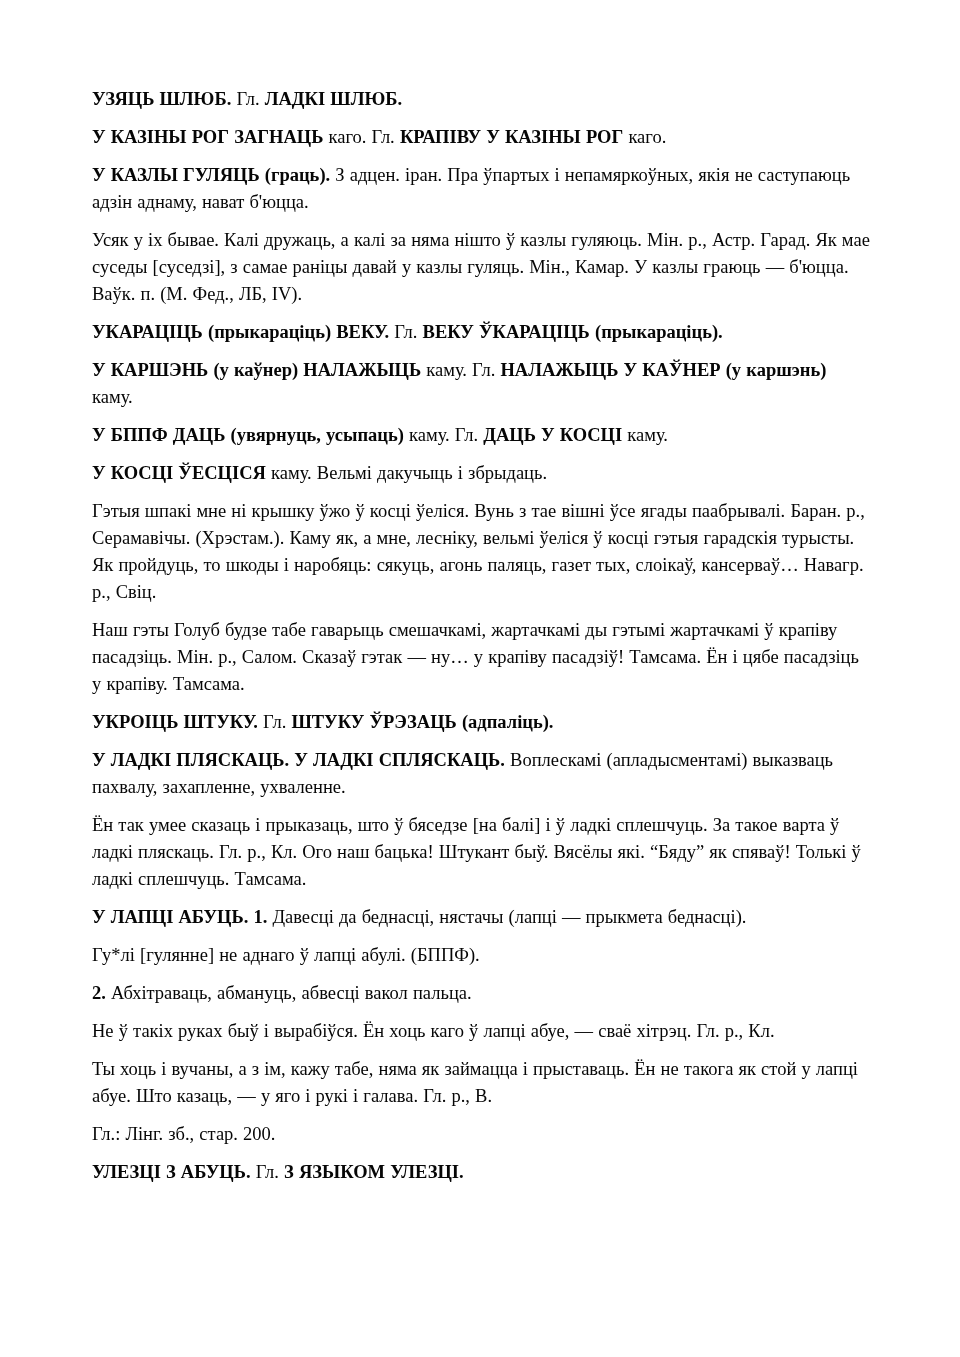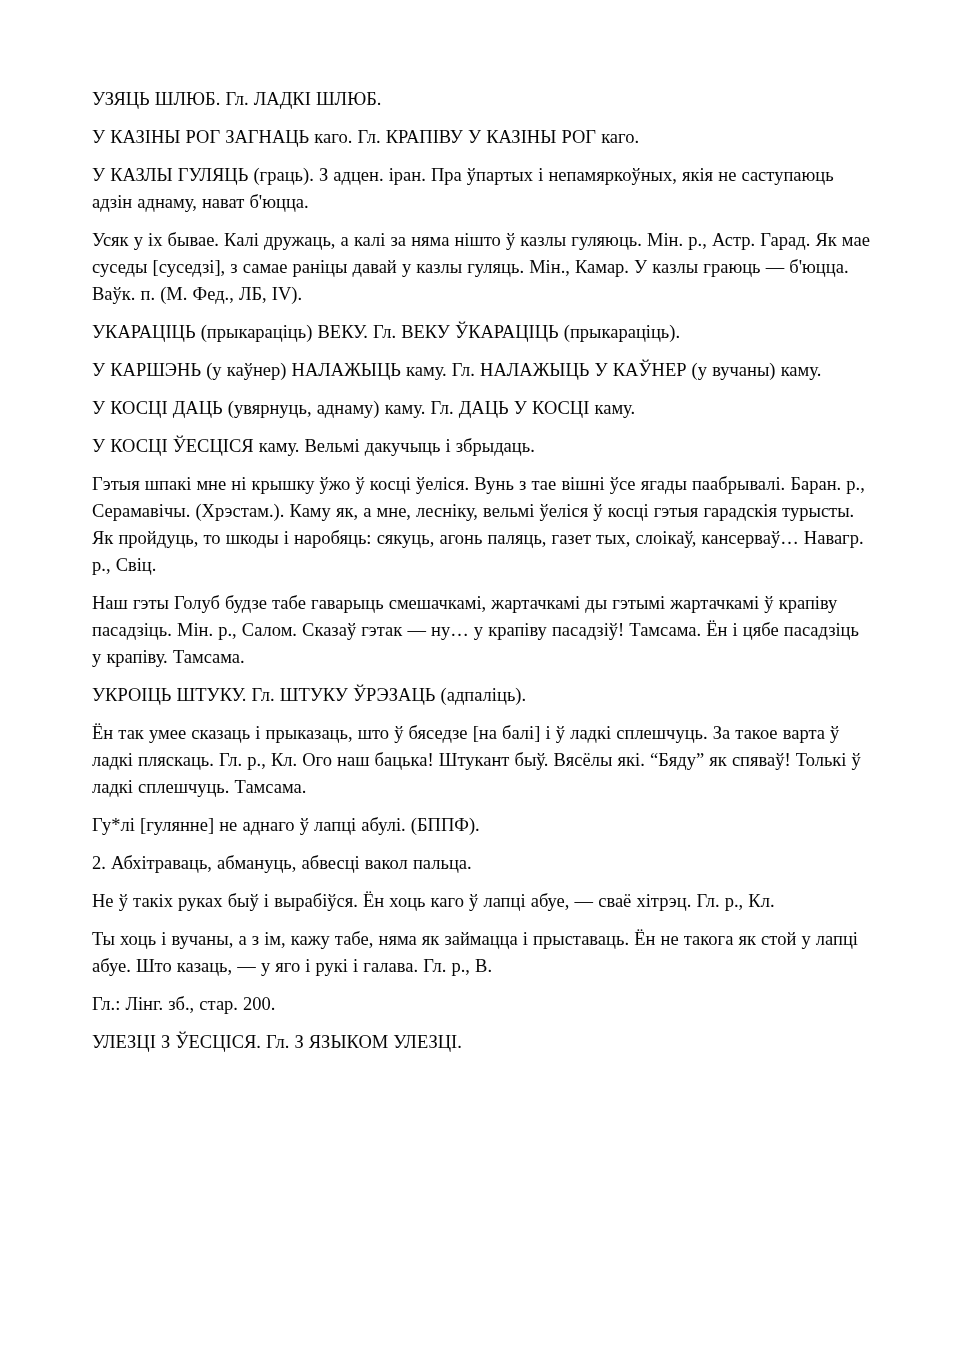--- a/index.html
+++ b/index.html
@@ -21,41 +21,43 @@
   }
   .para {
     margin: 0 0 11px 0;
     font-family: "Liberation Serif", "DejaVu Serif", serif;
     font-size: 18.5px;
     line-height: 27px;
     color: #060606;
     text-align: left;
     word-spacing: 0.5px;
   }
-  .run-bold   { font-weight: 400; }
+  .run-bold   { font-weight: 700; }
   .run-italic { }
   .run-normal { font-weight: 400; font-style: normal; }
 </style>
 </head>
 <body>
 
 <main class="page">
   <div class="text-block">
       <p class="para"><span class="run-bold">УЗЯЦЬ ШЛЮБ. </span><span class="run-italic">Гл. </span><span class="run-bold">ЛАДКІ ШЛЮБ.</span></p>
       <p class="para"><span class="run-bold">У КАЗІНЫ РОГ ЗАГНАЦЬ </span><span class="run-italic">каго. Гл. </span><span class="run-bold">КРАПІВУ У КАЗІНЫ РОГ </span><span class="run-italic">каго.</span></p>
       <p class="para"><span class="run-bold">У КАЗЛЫ ГУЛЯЦЬ (граць). </span><span class="run-italic">З адцен. іран. </span><span class="run-normal">Пра ўпартых і непамяркоўных, якія не саступаюць адзін аднаму, нават б'юцца.</span></p>
       <p class="para"><span class="run-normal">Усяк у іх бывае. Калі дружаць, а калі за няма нішто ў казлы гуляюць. </span><span class="run-italic">Мін. р., Астр. Гарад. </span><span class="run-normal">Як мае суседы [суседзі], з самае раніцы давай у казлы гуляць. </span><span class="run-italic">Мін., Камар. </span><span class="run-normal">У казлы граюць — б'юцца. </span><span class="run-italic">Ваўк. п. (М. Фед., ЛБ, IV).</span></p>
       <p class="para"><span class="run-bold">УКАРАЦІЦЬ (прыкараціць) ВЕКУ. </span><span class="run-italic">Гл. </span><span class="run-bold">ВЕКУ ЎКАРАЦІЦЬ (прыкараціць).</span></p>
-      <p class="para"><span class="run-bold">У КАРШЭНЬ (у каўнер) НАЛАЖЫЦЬ </span><span class="run-italic">каму. Гл. </span><span class="run-bold">НАЛАЖЫЦЬ У КАЎНЕР (у вучаны) </span><span class="run-italic">каму.</span></p>
-      <p class="para"><span class="run-bold">У КОСЦІ ДАЦЬ (увярнуць, аднаму) </span><span class="run-italic">каму. Гл. </span><span class="run-bold">ДАЦЬ У КОСЦІ </span><span class="run-italic">каму.</span></p>
+      <p class="para"><span class="run-bold">У КАРШЭНЬ (у каўнер) НАЛАЖЫЦЬ </span><span class="run-italic">каму. Гл. </span><span class="run-bold">НАЛАЖЫЦЬ У КАЎНЕР (у каршэнь) </span><span class="run-italic">каму.</span></p>
+      <p class="para"><span class="run-bold">У БППФ ДАЦЬ (увярнуць, усыпаць) </span><span class="run-italic">каму. Гл. </span><span class="run-bold">ДАЦЬ У КОСЦІ </span><span class="run-italic">каму.</span></p>
       <p class="para"><span class="run-bold">У КОСЦІ ЎЕСЦІСЯ </span><span class="run-italic">каму. </span><span class="run-normal">Вельмі дакучыць і збрыдаць.</span></p>
       <p class="para"><span class="run-normal">Гэтыя шпакі мне ні крышку ўжо ў косці ўеліся. Вунь з тае вішні ўсе ягады паабрывалі. </span><span class="run-italic">Баран. р., Серамавічы. (Хрэстам.). </span><span class="run-normal">Каму як, а мне, лесніку, вельмі ўеліся ў косці гэтыя гарадскія турысты. Як пройдуць, то шкоды і наробяць: сякуць, агонь паляць, газет тых, слоікаў, кансерваў… </span><span class="run-italic">Навагр. р., Свіц.</span></p>
       <p class="para"><span class="run-normal">Наш гэты Голуб будзе табе гаварыць смешачкамі, жартачкамі ды гэтымі жартачкамі ў крапіву пасадзіць. </span><span class="run-italic">Мін. р., Салом. </span><span class="run-normal">Сказаў гэтак — ну… у крапіву пасадзіў! </span><span class="run-italic">Тамсама. </span><span class="run-normal">Ён і цябе пасадзіць у крапіву. </span><span class="run-italic">Тамсама.</span></p>
       <p class="para"><span class="run-bold">УКРОІЦЬ ШТУКУ. </span><span class="run-italic">Гл. </span><span class="run-bold">ШТУКУ ЎРЭЗАЦЬ (адпаліць).</span></p>
+      <p class="para"><span class="run-bold">У ЛАДКІ ПЛЯСКАЦЬ. У ЛАДКІ СПЛЯСКАЦЬ. </span><span class="run-normal">Воплескамі (апладысментамі) выказваць пахвалу, захапленне, ухваленне.</span></p>
       <p class="para"><span class="run-normal">Ён так умее сказаць і прыказаць, што ў бяседзе [на балі] і ў ладкі сплешчуць. За такое варта ў ладкі пляскаць. </span><span class="run-italic">Гл. р., Кл. </span><span class="run-normal">Ого наш бацька! Штукант быў. Вясёлы які. “Бяду” як спяваў! Толькі ў ладкі сплешчуць. </span><span class="run-italic">Тамсама.</span></p>
+      <p class="para"><span class="run-bold">У ЛАПЦІ АБУЦЬ. 1. </span><span class="run-normal">Давесці да беднасці, нястачы (лапці — прыкмета беднасці).</span></p>
       <p class="para"><span class="run-normal">Гу*лі [гулянне] не аднаго ў лапці абулі. </span><span class="run-italic">(БППФ).</span></p>
       <p class="para"><span class="run-bold">2. </span><span class="run-normal">Абхітраваць, абмануць, абвесці вакол пальца.</span></p>
       <p class="para"><span class="run-normal">Не ў такіх руках быў і вырабіўся. Ён хоць каго ў лапці абуе, — сваё хітрэц. </span><span class="run-italic">Гл. р., Кл.</span></p>
       <p class="para"><span class="run-normal">Ты хоць і вучаны, а з ім, кажу табе, няма як займацца і прыставаць. Ён не такога як стой у лапці абуе. Што казаць, — у яго і рукі і галава. </span><span class="run-italic">Гл. р., В.</span></p>
       <p class="para"><span class="run-normal">Гл.: Лінг. зб., стар. 200.</span></p>
-      <p class="para"><span class="run-bold">УЛЕЗЦІ З ЎЕСЦІСЯ. </span><span class="run-italic">Гл. </span><span class="run-bold">З ЯЗЫКОМ УЛЕЗЦІ.</span></p>
+      <p class="para"><span class="run-bold">УЛЕЗЦІ З АБУЦЬ. </span><span class="run-italic">Гл. </span><span class="run-bold">З ЯЗЫКОМ УЛЕЗЦІ.</span></p>
     </div>
 </main>
 
 </body></html>

